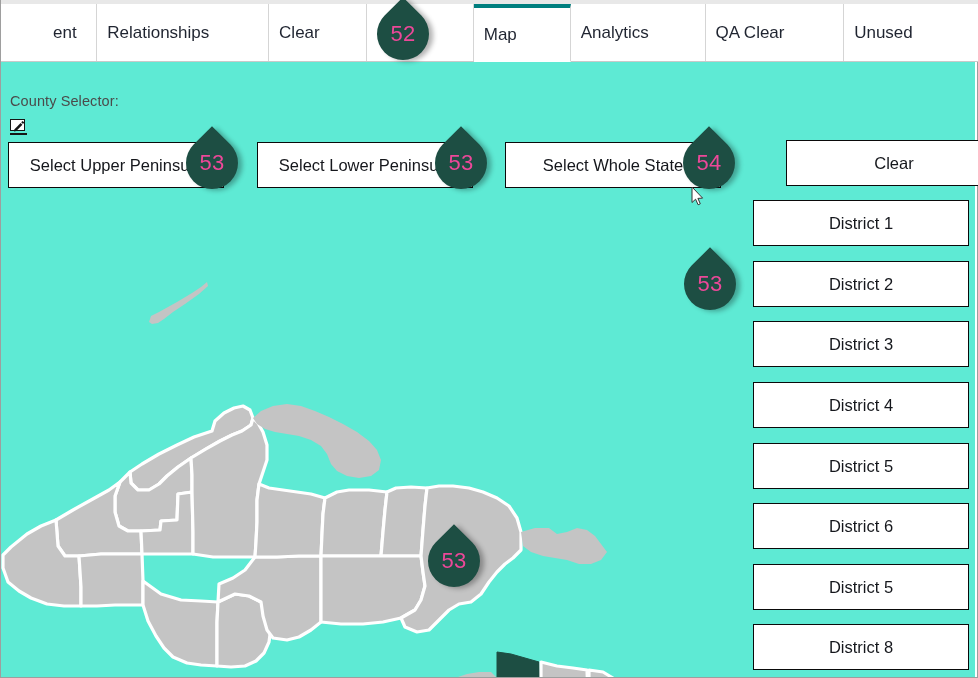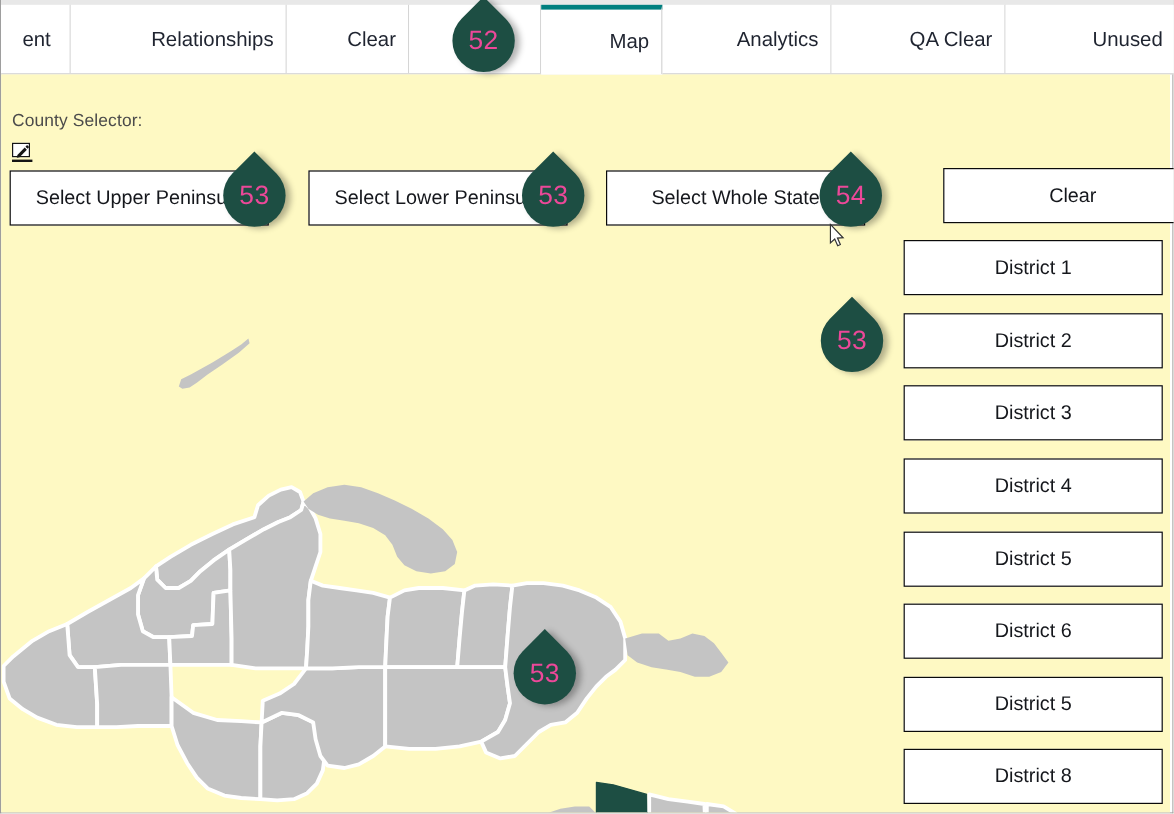--- a/index.html
+++ b/index.html
@@ -43,49 +43,50 @@
     height: 57px;
     background: #ffffff;
     border-bottom: 1px solid #c9c9c9;
     display: flex;
     align-items: stretch;
   }
   .tab {
     position: relative;
     display: flex;
     align-items: center;
-    justify-content: flex-end;
+    justify-content: flex-start;
     box-sizing: border-box;
     border-right: 1px solid #d5d5d5;
     font-size: 17px;
     color: #1f2430;
     background: #ffffff;
     white-space: nowrap;
     overflow: hidden;
     padding: 0 10px;
     cursor: pointer;
   }
   .tab.clipped-left {
-    justify-content: center;
+    justify-content: flex-start;
     padding-left: 12px;
+    margin-left: 40px;
   }
   .tab.active {
     border-top: 4px solid #007f7f;
     border-bottom: 1px solid #ffffff;
     margin-bottom: -1px;
     z-index: 3;
   }
 
   
   .content {
     position: absolute;
     left: 0; top: 62px;
     width: 974px;
     height: 615px;
-    background: #fef9c3;
+    background: #5eead4;
   }
 
   .selector-label {
     position: absolute;
     left: 9px; top: 31px;
     font-size: 14.5px;
     color: #4b4b4b;
     letter-spacing: .1px;
   }
 

